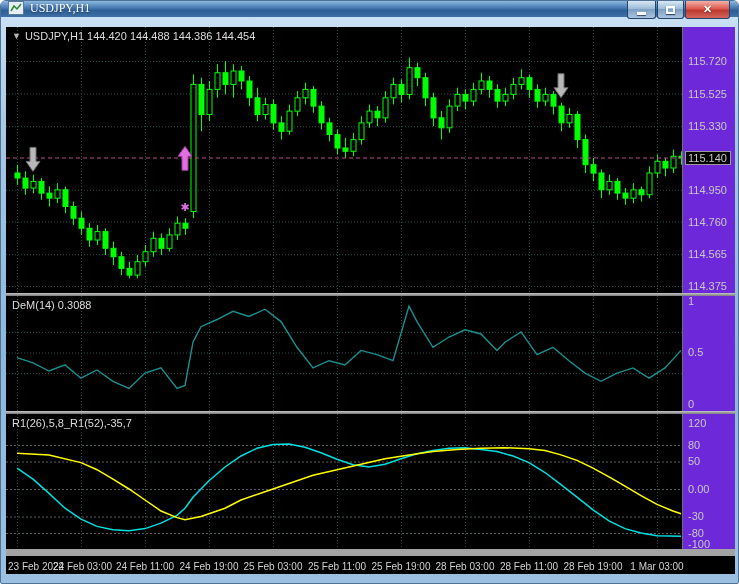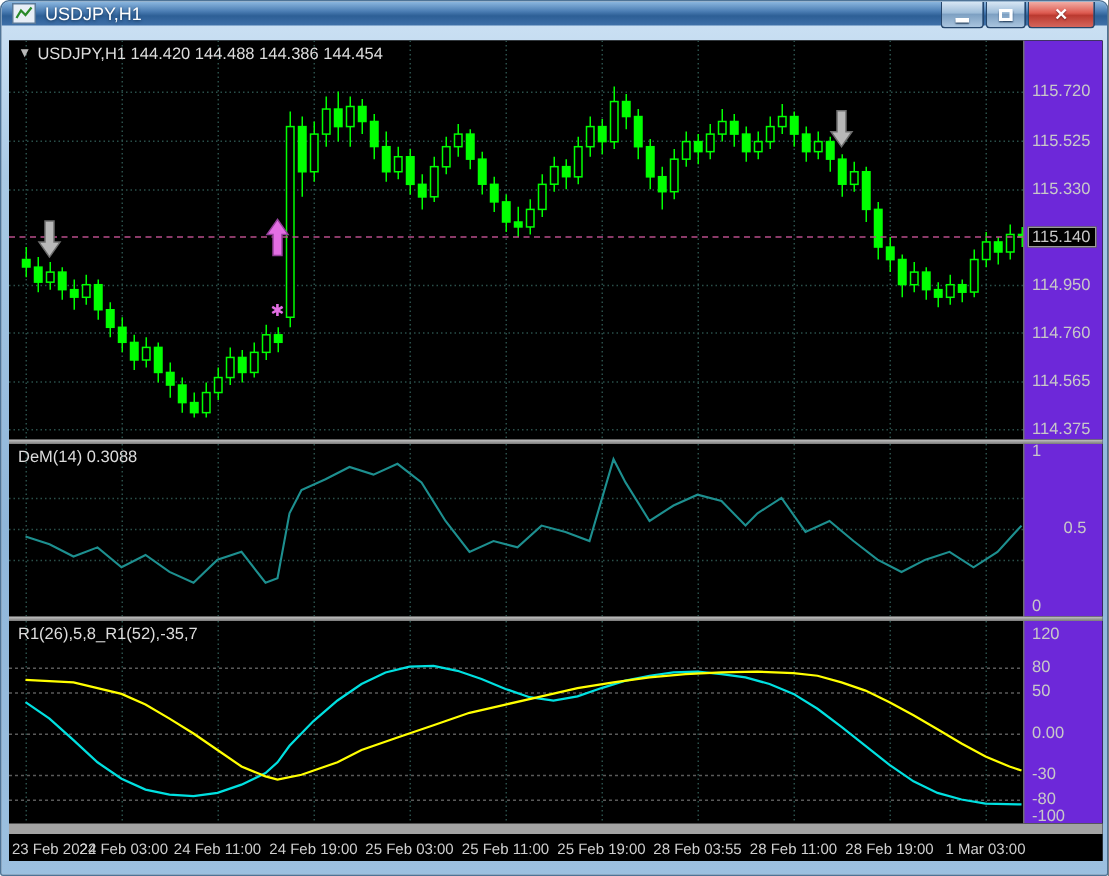--- a/index.html
+++ b/index.html
@@ -5,21 +5,21 @@
   * { box-sizing: border-box; margin: 0; padding: 0; }
   body { font-family: "Liberation Sans", sans-serif; background: #fff; }
   .window {
     position: relative; width: 739px; height: 584px;
     background: linear-gradient(180deg, #cfe3f5 0%, #a9cae6 20%, #8fb6da 60%, #9cc0e0 100%);
     border: 1px solid #4e7396; border-radius: 6px 6px 2px 2px; overflow: hidden;
   }
   .titlebar {
     position: absolute; left: 0; top: 0; width: 100%; height: 16px;
     background: linear-gradient(180deg, #8cb8e0 0%, #4d7fb5 40%, #2d5f96 60%, #3f70a8 100%);
-    display: flex; align-items: center;
+    display: flex; align-items: flex-start; font-family: Liberation Serif, serif;
   }
   .win-icon { margin-left: 7px; width: 16px; height: 14px; }
   .title { color: #ffffff; font-size: 12px; margin-left: 6px; text-shadow: 0 1px 2px #1a3a5c; }
   .win-buttons { position: absolute; right: 8px; top: 0; display: flex; }
   .cbtn {
     height: 18px; border: 1px solid #24456b; border-top: none;
     border-radius: 0 0 3px 3px; display: flex; align-items: center; justify-content: center;
     background: linear-gradient(180deg, #d9e8f5, #9dbcd8 45%, #7da0c2 50%, #a9c4de 100%);
     margin-left: 1px; cursor: default;
   }
@@ -298,21 +298,21 @@
           <line x1="587.5" y1="0" x2="587.5" y2="115" stroke="#2a4f4a" stroke-dasharray="1,2"></line>
           <line x1="651.5" y1="0" x2="651.5" y2="115" stroke="#2a4f4a" stroke-dasharray="1,2"></line>
           <line x1="0" y1="36.4" x2="676" y2="36.4" stroke="#2a4f4a" stroke-dasharray="1,2"></line>
           <line x1="0" y1="57.0" x2="676" y2="57.0" stroke="#2a4f4a" stroke-dasharray="1,2"></line>
           <line x1="0" y1="77.6" x2="676" y2="77.6" stroke="#2a4f4a" stroke-dasharray="1,2"></line>
           <polyline points="11,61.6 27,66.8 43,75.0 59,68.9 75,82.2 91,74.0 107,85.3 123,92.5 139,77.1 155,71.9 171,92.5 179,89.5 187,46.2 195,30.7 211,23.5 227,15.3 243,20.4 259,13.2 275,25.6 291,51.3 307,71.9 323,64.7 339,68.9 355,54.4 371,58.6 387,64.7 403,10.1 411,25.6 427,51.3 443,41.0 459,33.8 475,38.0 491,54.4 499,46.2 515,35.9 531,58.6 547,51.3 563,64.7 579,77.1 595,85.3 611,77.1 627,71.9 643,82.2 659,71.9 675,54.4" fill="none" stroke="#1d8f8f" stroke-width="1.4"></polyline>
         </svg>
       <div class="plabel">DeM(14) 0.3088</div>
       <div class="axis" id="dem-axis">
           <div class="tick" style="top: 5px;">1</div>
-          <div class="tick" style="top: 56px; margin-left: 21px;">0.5</div>
+          <div class="tick" style="top: 56px;">0.5</div>
           <div class="tick" style="top: 108px;">0</div>
         </div>
     </div>
 
     <div class="sep" id="sep2"></div>
 
     <div class="panel" id="osc-panel">
       <svg class="plot" id="osc-svg" width="676" height="135">
           <line x1="11.5" y1="0" x2="11.5" y2="135" stroke="#2a4f4a" stroke-dasharray="1,2"></line>
           <line x1="75.5" y1="0" x2="75.5" y2="135" stroke="#2a4f4a" stroke-dasharray="1,2"></line>
@@ -346,19 +346,19 @@
     </div>
 
     <div id="timebar">
         <div class="tlabel" style="left: 2px;">23 Feb 2022</div>
         <div class="tlabel" style="left: 44px; width: 62px; text-align: right;">24 Feb 03:00</div>
         <div class="tlabel" style="left: 108px; width: 62px; text-align: center;">24 Feb 11:00</div>
         <div class="tlabel" style="left: 172px; width: 62px; text-align: center;">24 Feb 19:00</div>
         <div class="tlabel" style="left: 236px; width: 62px; text-align: center;">25 Feb 03:00</div>
         <div class="tlabel" style="left: 300px; width: 62px; text-align: center;">25 Feb 11:00</div>
         <div class="tlabel" style="left: 364px; width: 62px; text-align: center;">25 Feb 19:00</div>
-        <div class="tlabel" style="left: 428px; width: 62px; text-align: center;">28 Feb 03:55</div>
+        <div class="tlabel" style="left: 428px; width: 62px; text-align: center;">28 Feb 03:00</div>
         <div class="tlabel" style="left: 492px; width: 62px; text-align: center;">28 Feb 11:00</div>
         <div class="tlabel" style="left: 556px; width: 62px; text-align: center;">28 Feb 19:00</div>
         <div class="tlabel" style="left: 620px; width: 62px; text-align: center;">1 Mar 03:00</div>
       </div>
   </div>
 </div>
 
 </body></html>

